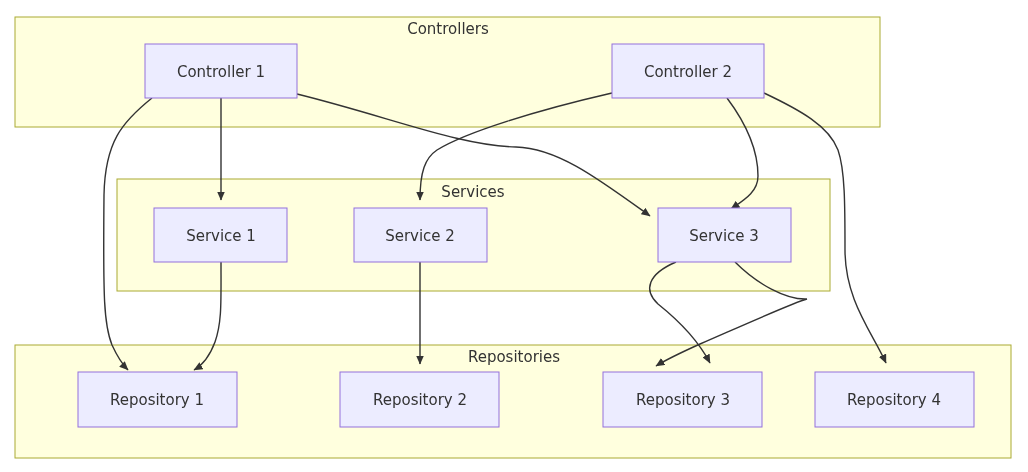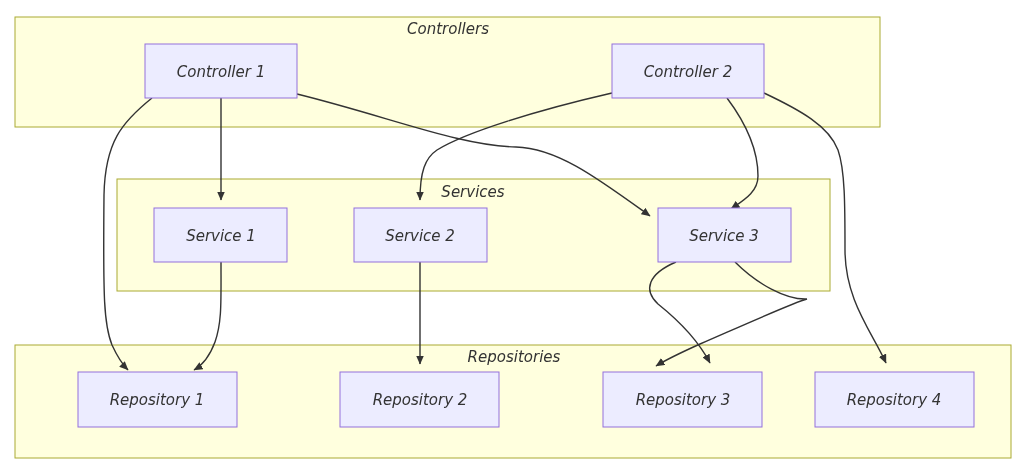--- a/index.html
+++ b/index.html
@@ -10,21 +10,20 @@
   body {
     width: 1028px;
     height: 472px;
     font-family: "DejaVu Sans", "Liberation Sans", sans-serif;
     overflow: hidden;
   }
   #diagram-root {
     position: relative;
     width: 816px;
     height: 472px;
-    font-style: italic;
   }
   svg#flowchart {
     display: block;
     width: 1028px;
     height: 472px;
   }
   .cluster-rect {
     fill: #ffffde;
     stroke: #aaaa33;
     stroke-width: 1px;

